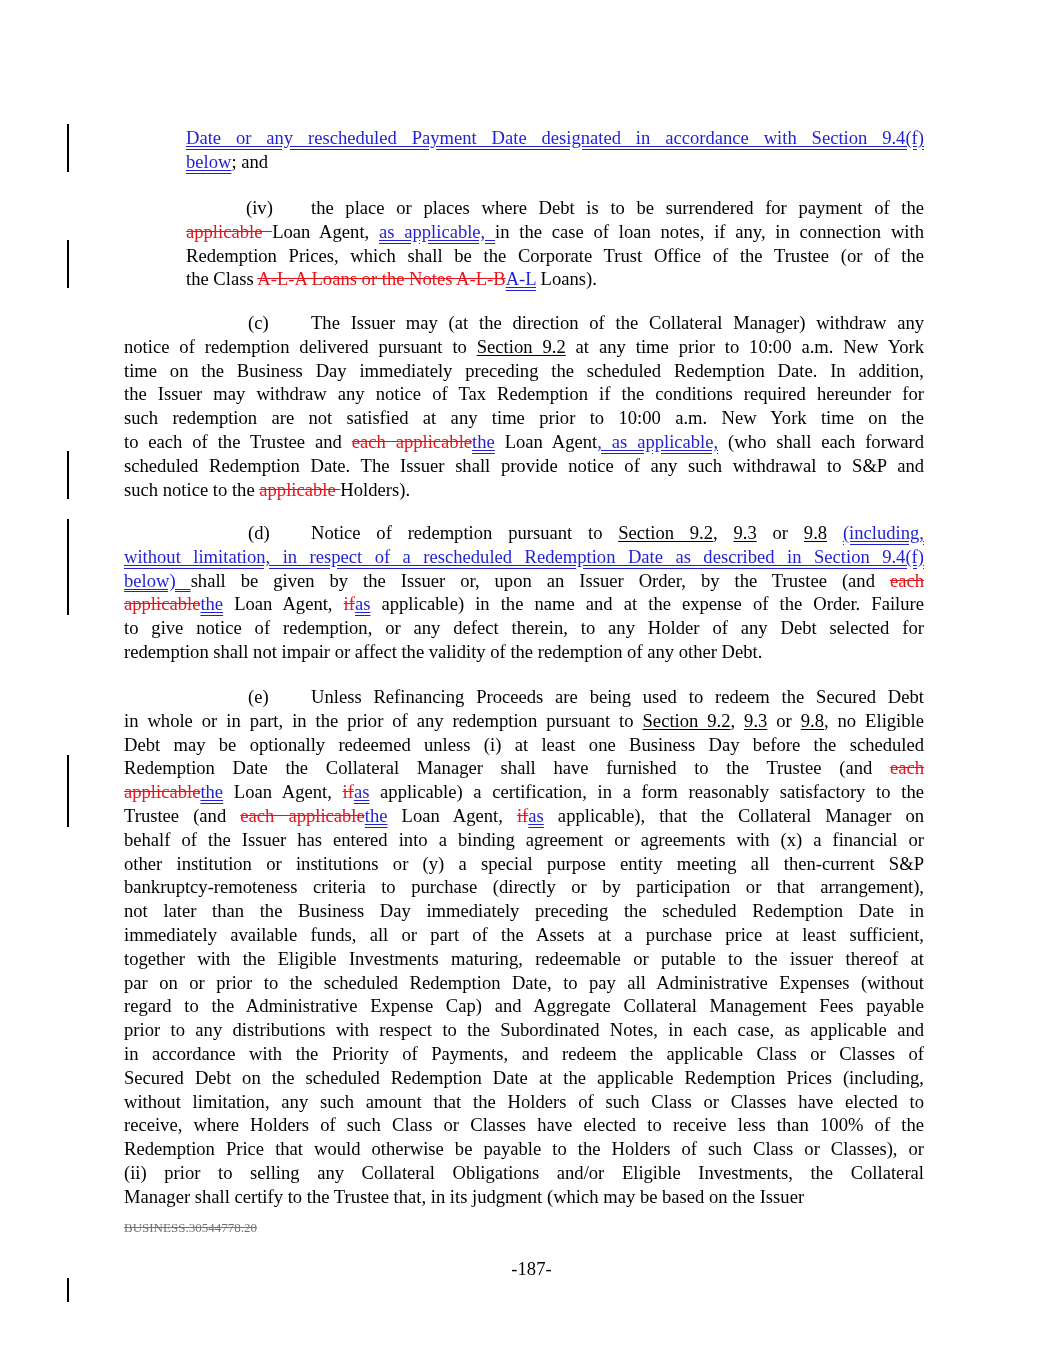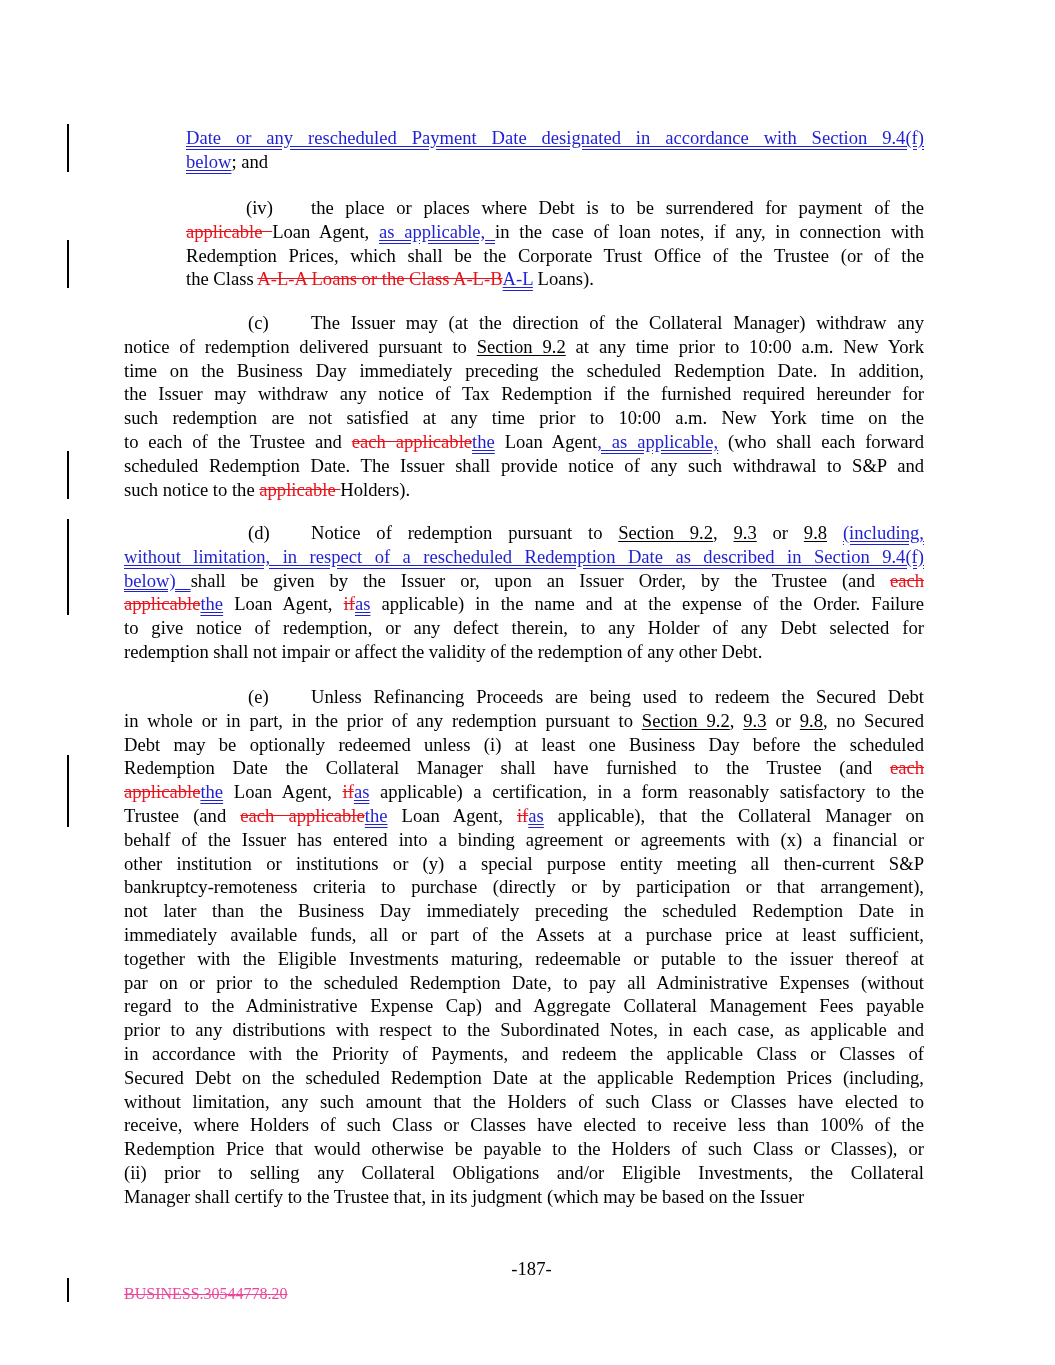--- a/index.html
+++ b/index.html
@@ -7,21 +7,21 @@
          font-family: "Liberation Serif", "DejaVu Serif", serif; color: #000; }
   .page { position: absolute; left: 0; top: 0; width: 877px; height: 1365px; }
   .para { position: absolute; font-size: 18.6px; line-height: 23.8px; text-align: justify; }
   .para .ln { display: block; white-space: nowrap; text-align-last: justify; text-align: justify; }
   .para .ln.last { text-align-last: left; }
   .ins { color: #1f1fd6; text-decoration: underline double; text-decoration-color: #1f1fd6; text-underline-offset: 2px; }
   .del { color: #e8121b; text-decoration: line-through; text-decoration-color: #e8121b; }
   .ref { text-decoration: underline; text-underline-offset: 2px; }
   .bar { position: absolute; left: 67px; width: 2px; background: #000; }
   #footer-page { position: absolute; top: 1258px; left: 4px; width: 1055px; text-align: center; font-size: 18.6px; }
-  #footer-doc { position: absolute; top: 1285px; left: 124px; font-size: 16px; color: #ec4899; text-decoration: line-through; }
+  #footer-doc { position: absolute; top: 1220px; left: 124px; font-size: 13px; color: #737373; text-decoration: line-through; }
 </style>
 </head>
 <body>
 
 <div class="page">
 
   <div class="bar" style="top:124px;height:48px;"></div>
   <div class="bar" style="top:240px;height:48px;"></div>
   <div class="bar" style="top:451px;height:48px;"></div>
   <div class="bar" style="top:519px;height:96px;"></div>
@@ -30,46 +30,46 @@
 
   <div class="para" style="left:186px;top:126px;width:738px;">
       <span class="ln"><span class="ins">Date or any rescheduled Payment Date designated in accordance with Section 9.4(f)</span></span>
       <span class="ln last"><span class="ins">below</span><span>; and</span></span>
     </div>
 
   <div class="para" style="left:186px;top:196px;width:738px;">
       <span class="ln" style="position: relative; padding-left: 125px;"><span style="position: absolute; left: 60px;">(iv)</span><span>the place or places where Debt is to be surrendered for payment of the</span></span>
       <span class="ln"><span class="del">applicable </span><span>Loan Agent, </span><span class="ins">as applicable, </span><span>in the case of loan notes, if any, in connection with</span></span>
       <span class="ln"><span>Redemption Prices, which shall be the Corporate Trust Office of the Trustee (or of the</span></span>
-      <span class="ln last"><span>the Class </span><span class="del">A-L-A Loans or the Class A-L-B</span><span class="ins">A-L</span><span> Loans).</span></span>
+      <span class="ln last"><span>the Class </span><span class="del">A-L-A Loans or the Notes A-L-B</span><span class="ins">A-L</span><span> Loans).</span></span>
     </div>
 
   <div class="para" style="left:124px;top:311px;width:800px;">
       <span class="ln" style="position: relative; padding-left: 187px;"><span style="position: absolute; left: 124px;">(c)</span><span>The Issuer may (at the direction of the Collateral Manager) withdraw any</span></span>
       <span class="ln"><span>notice of redemption delivered pursuant to </span><span class="ref">Section 9.2</span><span> at any time prior to 10:00 a.m. New York</span></span>
       <span class="ln"><span>time on the Business Day immediately preceding the scheduled Redemption Date.  In addition,</span></span>
-      <span class="ln"><span>the Issuer may withdraw any notice of Tax Redemption if the furnished required hereunder for</span></span>
+      <span class="ln"><span>the Issuer may withdraw any notice of Tax Redemption if the conditions required hereunder for</span></span>
       <span class="ln"><span>such redemption are not satisfied at any time prior to 10:00 a.m. New York time on the</span></span>
       <span class="ln"><span>to each of the Trustee and </span><span class="del">each applicable</span><span class="ins">the</span><span> Loan Agent</span><span class="ins">, as applicable,</span><span> (who shall each forward</span></span>
       <span class="ln"><span>scheduled Redemption Date.  The Issuer shall provide notice of any such withdrawal to S&amp;P and</span></span>
       <span class="ln last"><span>such notice to the </span><span class="del">applicable </span><span>Holders).</span></span>
     </div>
 
   <div class="para" style="left:124px;top:521px;width:800px;">
       <span class="ln" style="position: relative; padding-left: 187px;"><span style="position: absolute; left: 124px;">(d)</span><span>Notice of redemption pursuant to </span><span class="ref">Section 9.2</span><span>, </span><span class="ref">9.3</span><span> or </span><span class="ref">9.8</span><span> </span><span class="ins">(including,</span></span>
       <span class="ln"><span class="ins">without limitation, in respect of a rescheduled Redemption Date as described in Section 9.4(f)</span></span>
       <span class="ln"><span class="ins">below) </span><span>shall be given by the Issuer or, upon an Issuer Order, by the Trustee (and </span><span class="del">each</span></span>
       <span class="ln"><span class="del">applicable</span><span class="ins">the</span><span> Loan Agent, </span><span class="del">if</span><span class="ins">as</span><span> applicable) in the name and at the expense of the Order.  Failure</span></span>
       <span class="ln"><span>to give notice of redemption, or any defect therein, to any Holder of any Debt selected for</span></span>
       <span class="ln last"><span>redemption shall not impair or affect the validity of the redemption of any other Debt.</span></span>
     </div>
 
   <div class="para" style="left:124px;top:685px;width:800px;">
       <span class="ln" style="position: relative; padding-left: 187px;"><span style="position: absolute; left: 124px;">(e)</span><span>Unless Refinancing Proceeds are being used to redeem the Secured Debt</span></span>
-      <span class="ln"><span>in whole or in part, in the prior of any redemption pursuant to </span><span class="ref">Section 9.2</span><span>, </span><span class="ref">9.3</span><span> or </span><span class="ref">9.8</span><span>, no Secured</span></span>
+      <span class="ln"><span>in whole or in part, in the prior of any redemption pursuant to </span><span class="ref">Section 9.2</span><span>, </span><span class="ref">9.3</span><span> or </span><span class="ref">9.8</span><span>, no Eligible</span></span>
       <span class="ln"><span>Debt may be optionally redeemed unless (i) at least one Business Day before the scheduled</span></span>
       <span class="ln"><span>Redemption Date the Collateral Manager shall have furnished to the Trustee (and </span><span class="del">each</span></span>
       <span class="ln"><span class="del">applicable</span><span class="ins">the</span><span> Loan Agent, </span><span class="del">if</span><span class="ins">as</span><span> applicable) a certification, in a form reasonably satisfactory to the</span></span>
       <span class="ln"><span>Trustee (and </span><span class="del">each applicable</span><span class="ins">the</span><span> Loan Agent, </span><span class="del">if</span><span class="ins">as</span><span> applicable), that the Collateral Manager on</span></span>
       <span class="ln"><span>behalf of the Issuer has entered into a binding agreement or agreements with (x) a financial or</span></span>
       <span class="ln"><span>other institution or institutions or (y) a special purpose entity meeting all then-current S&amp;P</span></span>
       <span class="ln"><span>bankruptcy-remoteness criteria to purchase (directly or by participation or that arrangement),</span></span>
       <span class="ln"><span>not later than the Business Day immediately preceding the scheduled Redemption Date in</span></span>
       <span class="ln"><span>immediately available funds, all or part of the Assets at a purchase price at least sufficient,</span></span>
       <span class="ln"><span>together with the Eligible Investments maturing, redeemable or putable to the issuer thereof at</span></span>

